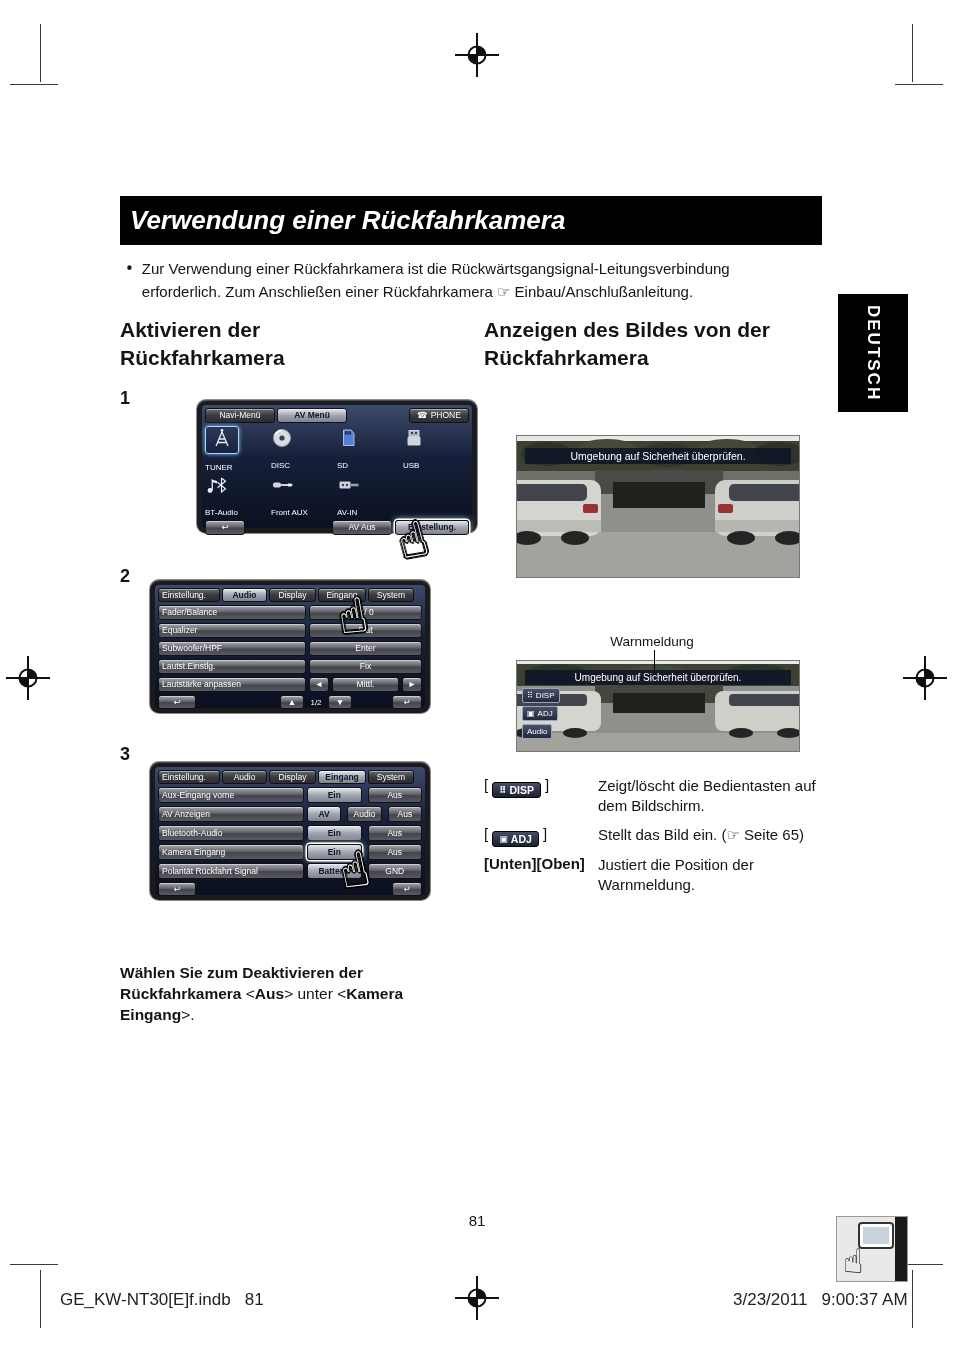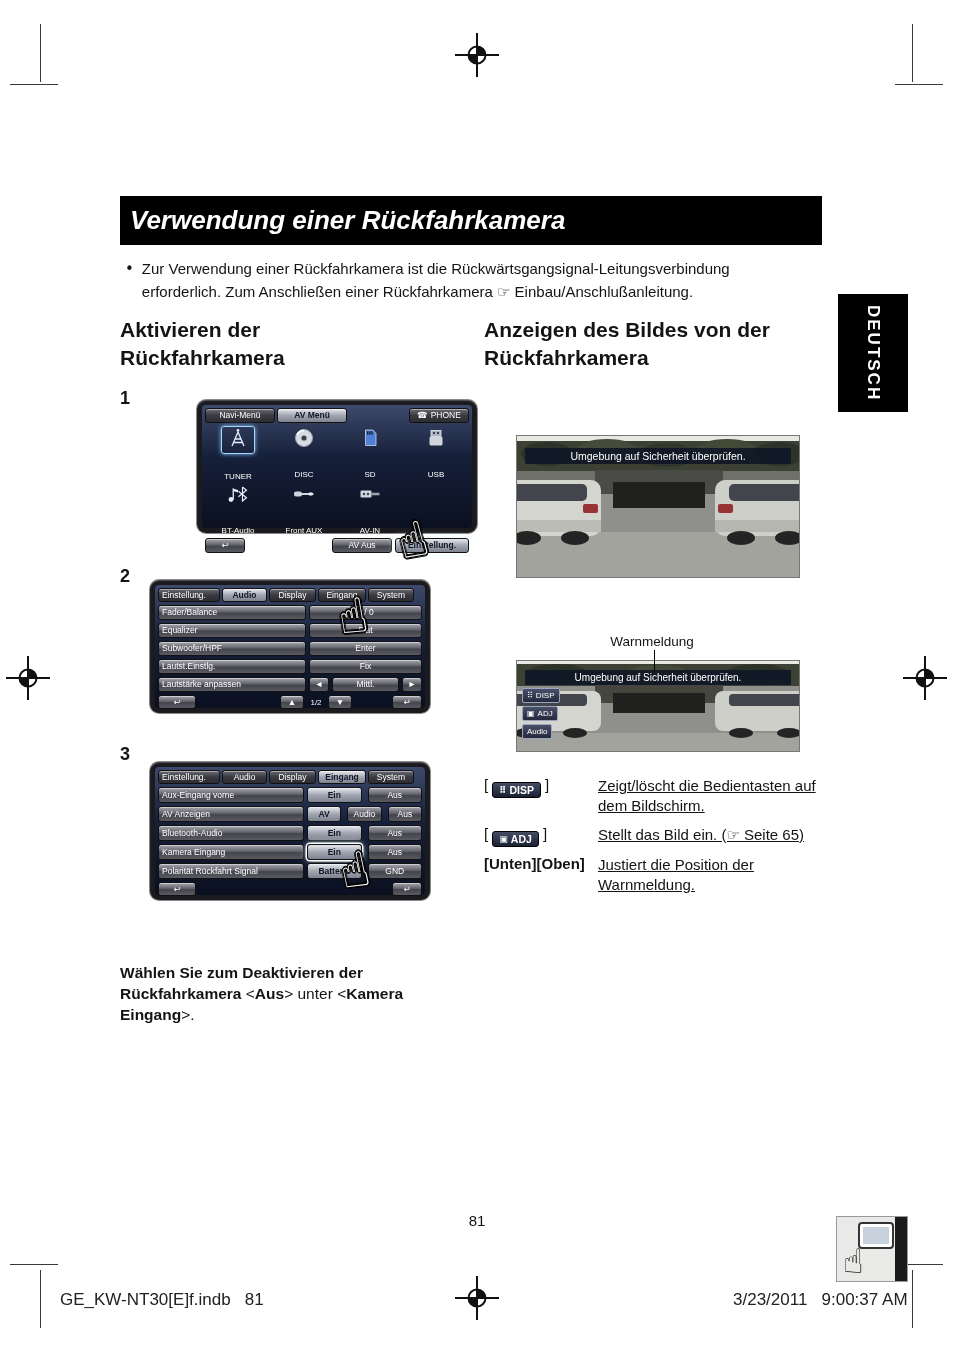--- a/index.html
+++ b/index.html
@@ -31,21 +31,21 @@
         border:1px solid #111; border-radius:3px; color:#fff; font-size:8.5px; line-height:1;
         display:flex; align-items:center; justify-content:center; padding:0 3px;
         box-shadow:inset 0 1px 0 rgba(255,255,255,.45); white-space:nowrap; overflow:hidden; }
   .db.l { justify-content:flex-start; }
   .db.dark { background:linear-gradient(180deg,#6b6b73 0%, #3a3a41 50%, #2c2c33 100%); }
   .db.act { background:linear-gradient(180deg,#e6e8ee 0%, #a2a6b1 50%, #7e8391 100%); color:#101727; font-weight:bold; }
   .db.hl  { box-shadow:0 0 0 1.5px #fff, 0 0 7px #dff; }
   .t-row { display:flex; gap:2px; height:14px; flex:0 0 auto; }
   .t-row.t15 { height:15px; }
   .grid-row { flex:1; display:flex; }
-  .cell { flex:1; display:flex; flex-direction:column; align-items:center; justify-content:center; gap:19px; }
+  .cell { flex:1; display:flex; flex-direction:column; align-items:flex-start; justify-content:center; gap:10px; }
   .clbl { font-size:8px; color:#fff; line-height:1; }
   .icon-hl { border:1px solid #a9d7ff; border-radius:3px; box-shadow:0 0 4px #7fc4ff; padding:1px 5px; }
   .s-row { display:flex; gap:3px; height:15px; flex:0 0 auto; }
   .s-row.s16 { height:16px; }
   .b-row { display:flex; gap:3px; height:14px; flex:0 0 auto; align-items:stretch; }
   .b-row.b15 { height:15px; }
   .sp { flex:1; }
   .opts { flex:1; display:flex; gap:6px; }
   .opts .db { flex:1; }
   .pgind { font-size:8px; color:#fff; display:flex; align-items:center; justify-content:center; width:18px; }
@@ -62,21 +62,21 @@
              border:1px solid #9aa4bd; border-radius:2px; color:#fff; font-size:8px; line-height:13px;
              padding:0 4px; display:flex; align-items:center; gap:3px; }
 
   .para { position:absolute; font-size:15px; line-height:1.42; }
   .warn-label { position:absolute; left:557px; top:634px; width:190px; text-align:center; font-size:13.5px; }
   .warn-line { position:absolute; left:654px; top:650px; width:1px; height:22px; background:#000; z-index:4; }
 
   #legend { position:absolute; left:484px; top:776px; width:336px; }
   .leg-row { display:flex; margin-bottom:8px; }
   .leg-key { flex:0 0 114px; font-size:15px; }
-  .leg-desc { flex:1; font-size:15px; line-height:1.35;text-decoration:underline; }
+  .leg-desc { flex:1; font-size:15px; line-height:1.35; }
   .leg-btn { display:inline-flex; align-items:center; gap:3px; vertical-align:-3px;
              background:linear-gradient(180deg,#454d64,#1a2133); border:1px solid #000; border-radius:3px;
              color:#fff; font-size:10.5px; font-weight:bold; padding:1px 6px; }
   .leg-btn .glyph { font-size:9px; }
 
   #side-tab { position:absolute; left:838px; top:294px; width:70px; height:118px; background:#000; color:#fff;
               writing-mode:vertical-rl; display:flex; align-items:center; justify-content:center;
               font-size:17px; font-weight:bold; letter-spacing:2px; }
 
   #pageno { position:absolute; left:0; top:1212px; width:954px; text-align:center; font-size:15px; }

